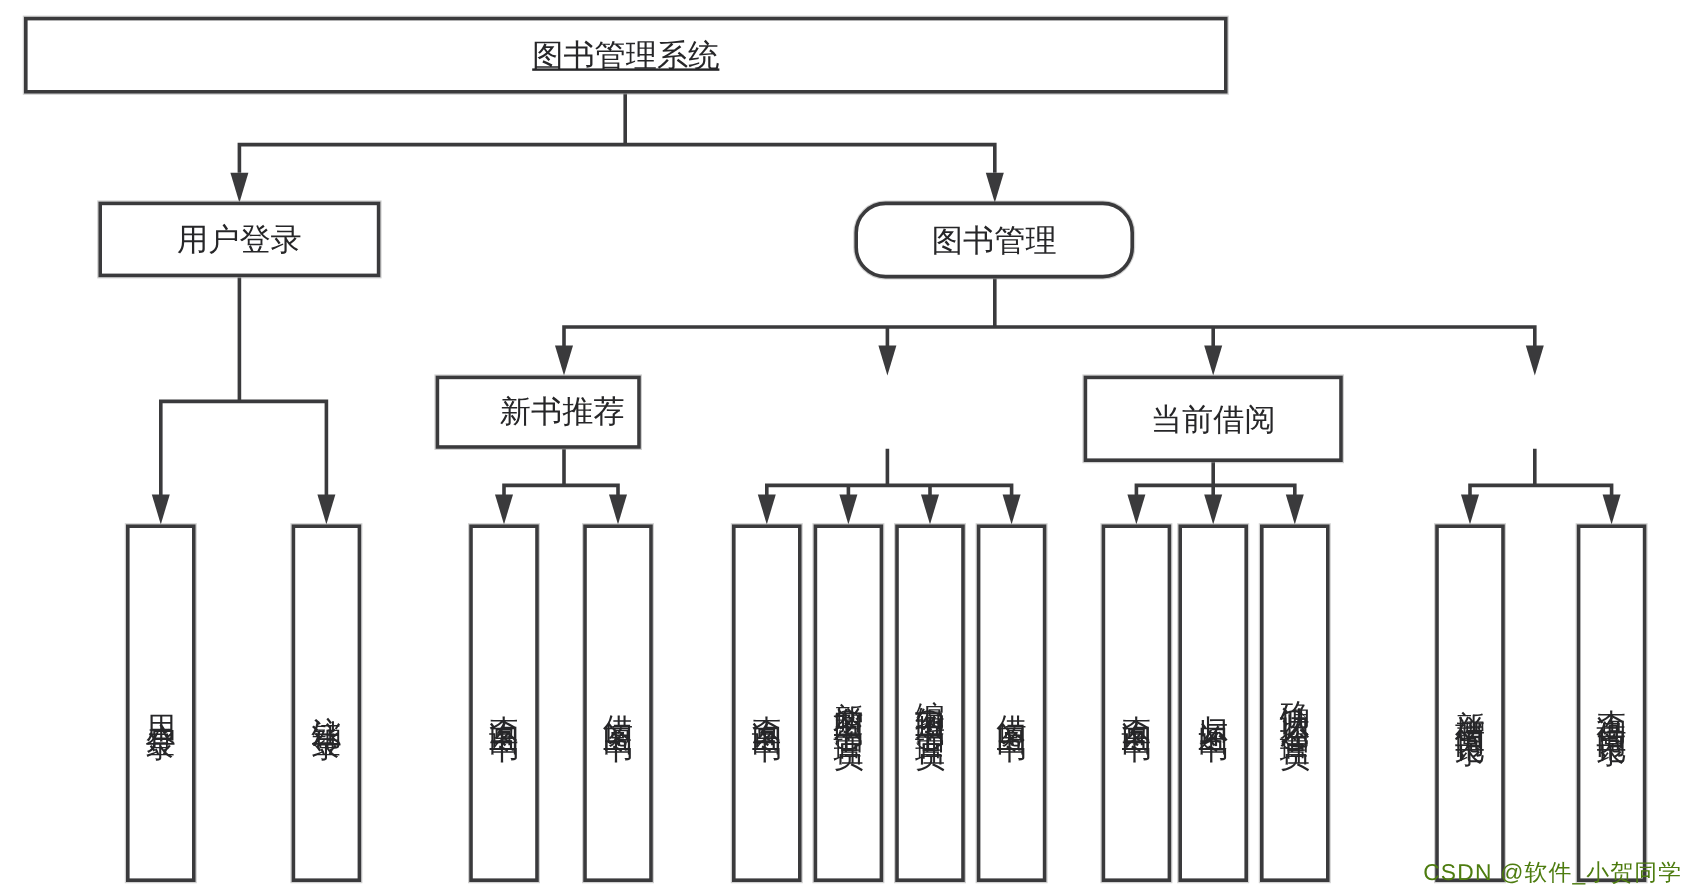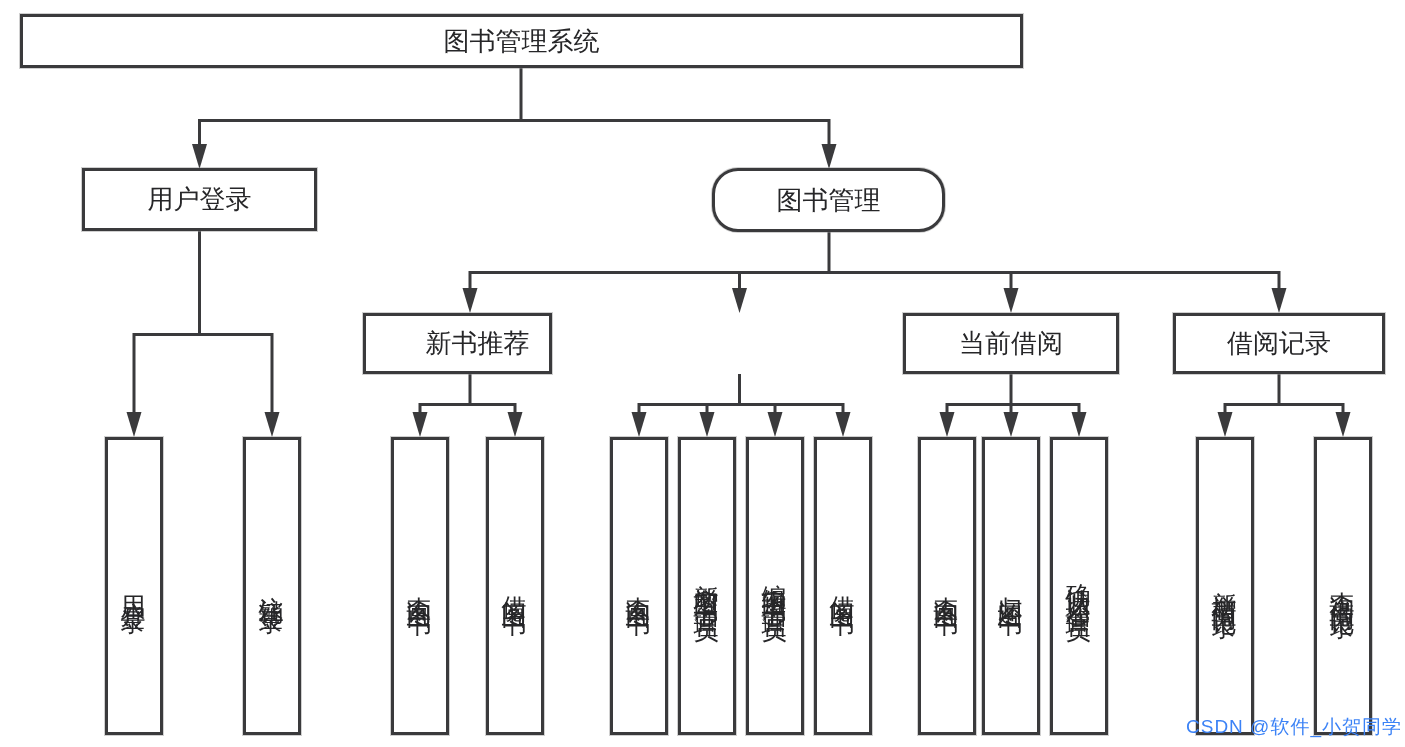--- a/index.html
+++ b/index.html
@@ -36,21 +36,21 @@
     text-orientation: mixed;
     font-size: 25px;
     letter-spacing: 5px;
     white-space: normal;
   }
   .watermark {
     position: absolute;
     left: 1186px;
     top: 714px;
     font-size: 19px;
-    color: #3b82f6;
+    color: #4d7c0f;
     letter-spacing: 1px;
     z-index: 3;
     white-space: nowrap;
   }
 </style>
 </head>
 <body>
 
 <div class="stage">
 
@@ -110,28 +110,27 @@
 
     <g stroke="#3a3a3c" stroke-width="3" fill="none">
       <path d="M1279 374 V406 M1223.5 404.5 H1344.5 M1225 404 V414 M1343 404 V414"></path>
     </g>
     <g fill="#3a3a3c" stroke="none">
       <polygon points="1217.5,412 1232.5,412 1225,437"></polygon>
       <polygon points="1335.5,412 1350.5,412 1343,437"></polygon>
     </g>
   </svg>
 
-  <div class="node" style="left:20px; top:14px; width:1003px; height:54px;">图书管理系统</div>
+  <div class="node" style="left:20px; top:14px; width:1003px; height:64px;text-decoration:underline;">图书管理系统</div>
 
   <div class="node" style="left:82px; top:168px; width:235px; height:63px;">用户登录</div>
   <div class="node" style="left:712px; top:168px; width:233px; height:64px;border-radius:26px;">图书管理</div>
 
-  <div class="node" style="left:363px; top:313px; width:189px; height:61px;padding-left:40px;">新书推荐</div>
-  <div class="node" style="left:903px; top:313px; width:216px; height:61px;">当前借阅</div>
-  <div class="node" style="left:1173px; top:313px; width:212px; height:61px;">借阅记录</div>
+  <div class="node" style="left:363px; top:313px; width:171px; height:61px;padding-left:40px;">新书推荐</div>
+  <div class="node" style="left:903px; top:313px; width:216px; height:72px;">当前借阅</div>
 
   <div class="node vertical" style="left:105px; top:437px; width:58px; height:298px;">用户登录</div>
   <div class="node vertical" style="left:243px; top:437px; width:58px; height:298px;">注销登录</div>
 
   <div class="node vertical" style="left:391px; top:437px; width:58px; height:298px;">查询图书</div>
   <div class="node vertical" style="left:486px; top:437px; width:58px; height:298px;">借阅图书</div>
 
   <div class="node vertical" style="left:610px; top:437px; width:58px; height:298px;">查询图书</div>
   <div class="node vertical" style="left:678px; top:437px; width:58px; height:298px;">新增图书（管理员）</div>
   <div class="node vertical" style="left:746px; top:437px; width:58px; height:298px;">编辑图书（管理员）</div>

